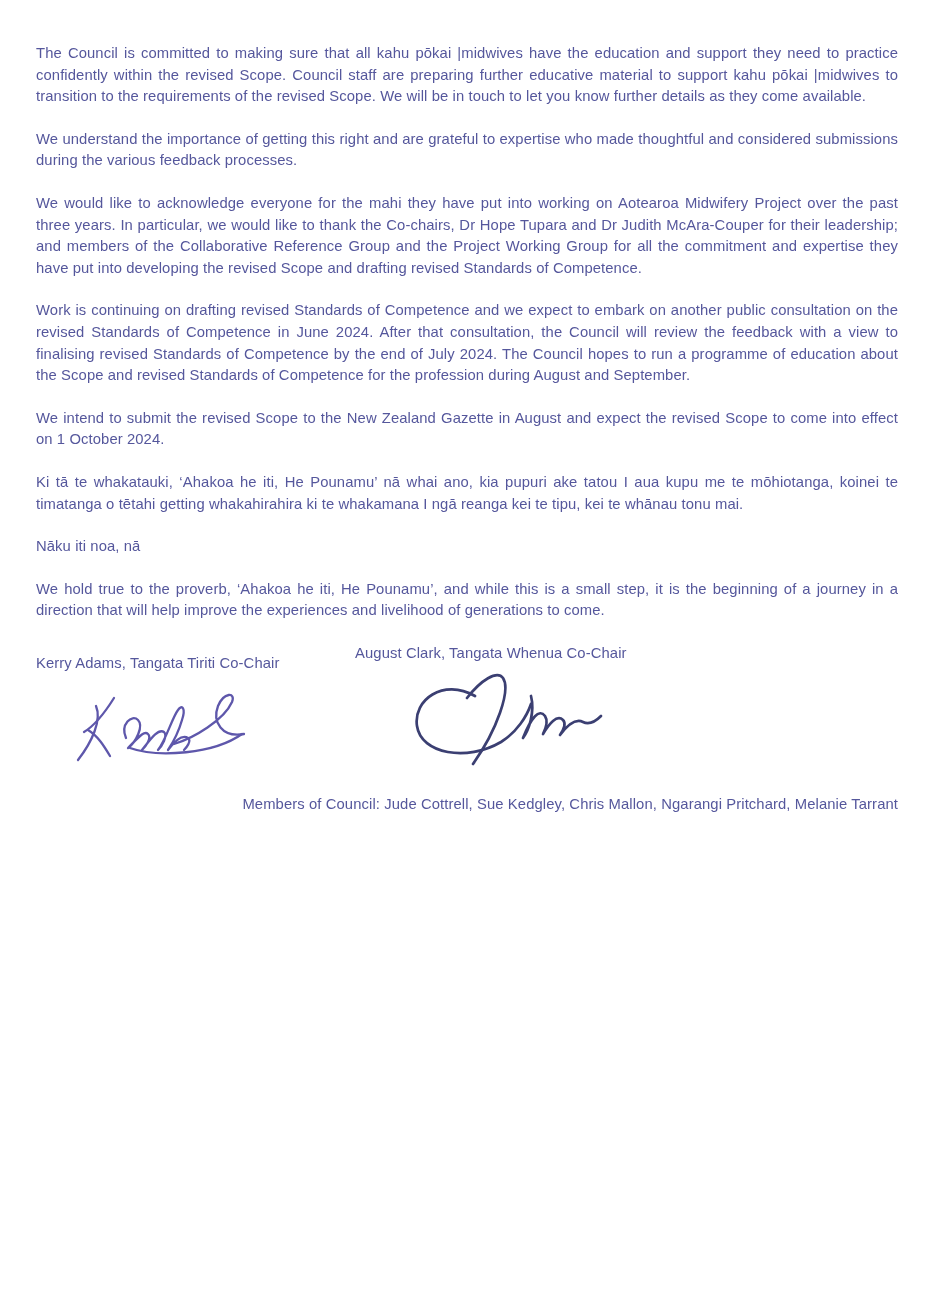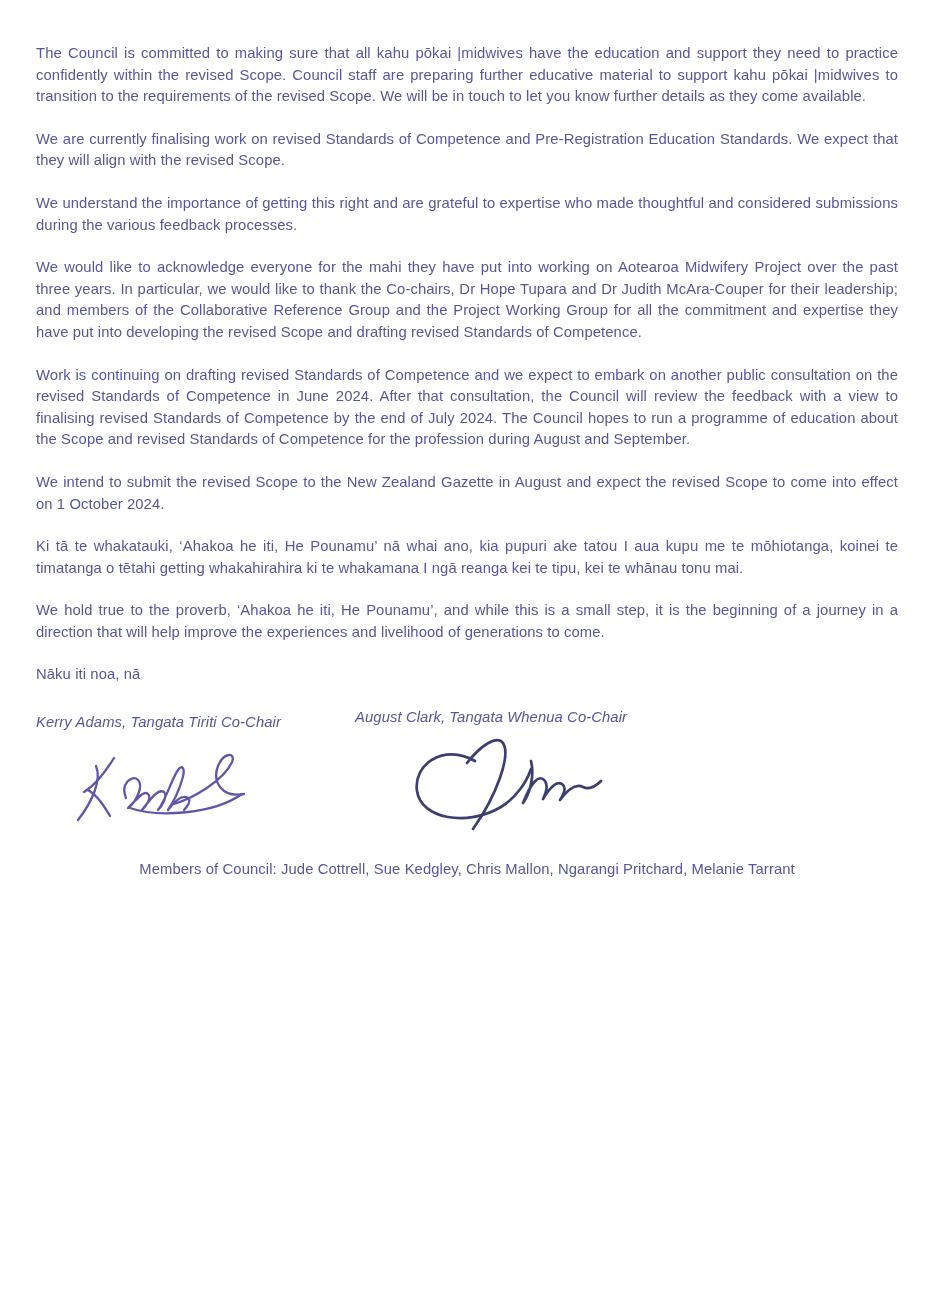--- a/index.html
+++ b/index.html
@@ -25,23 +25,22 @@
     font-size: 14.8px;
     line-height: 21.6px;
     letter-spacing: 0.1px;
     text-align: justify;
   }
   p.para.closing {
     text-align: left;
   }
   .sig-row {
     display: flex;
-    align-items: center;
+    align-items: flex-end;
     margin-top: 0;
-    font-style: italic;
   }
   .sig-col-left {
     width: 319px;
     flex: 0 0 319px;
   }
   .sig-col-right {
     flex: 1 1 auto;
   }
   .sig-name {
     font-size: 14.8px;
@@ -66,37 +65,36 @@
   }
   .sig-image-right path {
     fill: none;
     stroke: #3b3f72;
     stroke-width: 2.7;
     stroke-linecap: round;
     stroke-linejoin: round;
   }
   p.para.members {
     margin-top: 26px;
-    text-align: center;
+    text-align: right;
   }
 </style>
 </head>
 <body>
 
 <div class="page">
 
   <p class="para">The Council is committed to making sure that all kahu pōkai |midwives have the education and support they need to practice confidently within the revised Scope. Council staff are preparing further educative material to support kahu pōkai |midwives to transition to the requirements of the revised Scope. We will be in touch to let you know further details as they come available.</p>
-  <p class="para">We are currently finalising work on revised Standards of Competence and Pre-Registration Education Standards. We expect that they will align with the revised Scope.</p>
   <p class="para">We understand the importance of getting this right and are grateful to expertise who made thoughtful and considered submissions during the various feedback processes.</p>
   <p class="para">We would like to acknowledge everyone for the mahi they have put into working on Aotearoa Midwifery Project over the past three years. In particular, we would like to thank the Co-chairs, Dr Hope Tupara and Dr Judith McAra-Couper for their leadership; and members of the Collaborative Reference Group and the Project Working Group for all the commitment and expertise they have put into developing the revised Scope and drafting revised Standards of Competence.</p>
   <p class="para">Work is continuing on drafting revised Standards of Competence and we expect to embark on another public consultation on the revised Standards of Competence in June 2024. After that consultation, the Council will review the feedback with a view to finalising revised Standards of Competence by the end of July 2024. The Council hopes to run a programme of education about the Scope and revised Standards of Competence for the profession during August and September.</p>
   <p class="para">We intend to submit the revised Scope to the New Zealand Gazette in August and expect the revised Scope to come into effect on 1 October 2024.</p>
   <p class="para">Ki tā te whakatauki, ‘Ahakoa he iti, He Pounamu’ nā whai ano, kia pupuri ake tatou I aua kupu me te mōhiotanga, koinei te timatanga o tētahi getting whakahirahira ki te whakamana I ngā reanga kei te tipu, kei te whānau tonu mai.</p>
+  <p class="para closing">Nāku iti noa, nā</p>
   <p class="para">We hold true to the proverb, ‘Ahakoa he iti, He Pounamu’, and while this is a small step, it is the beginning of a journey in a direction that will help improve the experiences and livelihood of generations to come.</p>
-  <p class="para closing">Nāku iti noa, nā</p>
 
   <div class="sig-row">
     <div class="sig-col-left">
       <div class="sig-name">Kerry Adams, Tangata Tiriti Co-Chair</div>
       <svg class="sig-image-left" width="195" height="88" viewBox="0 0 195 88" aria-hidden="true">
         <path d="M22,26 C28,40 18,62 4,80"></path>
         <path d="M40,18 C30,34 20,46 10,52 M14,50 C24,56 30,66 36,76"></path>
         <path d="M52,58 C46,44 58,34 64,40 C70,46 62,62 54,68 C64,58 70,50 74,54 C78,58 72,66 68,70 C76,60 84,48 90,52 C94,56 88,66 84,70 C92,60 98,38 104,30 C108,24 112,28 108,40 C104,54 98,64 94,70 C100,62 108,54 114,58 C118,61 112,68 110,70"></path>
         <path d="M100,64 C120,58 150,40 158,22 C162,12 150,12 144,26 C138,42 148,58 170,54"></path>
         <path d="M168,54 C140,74 84,78 56,68"></path>

